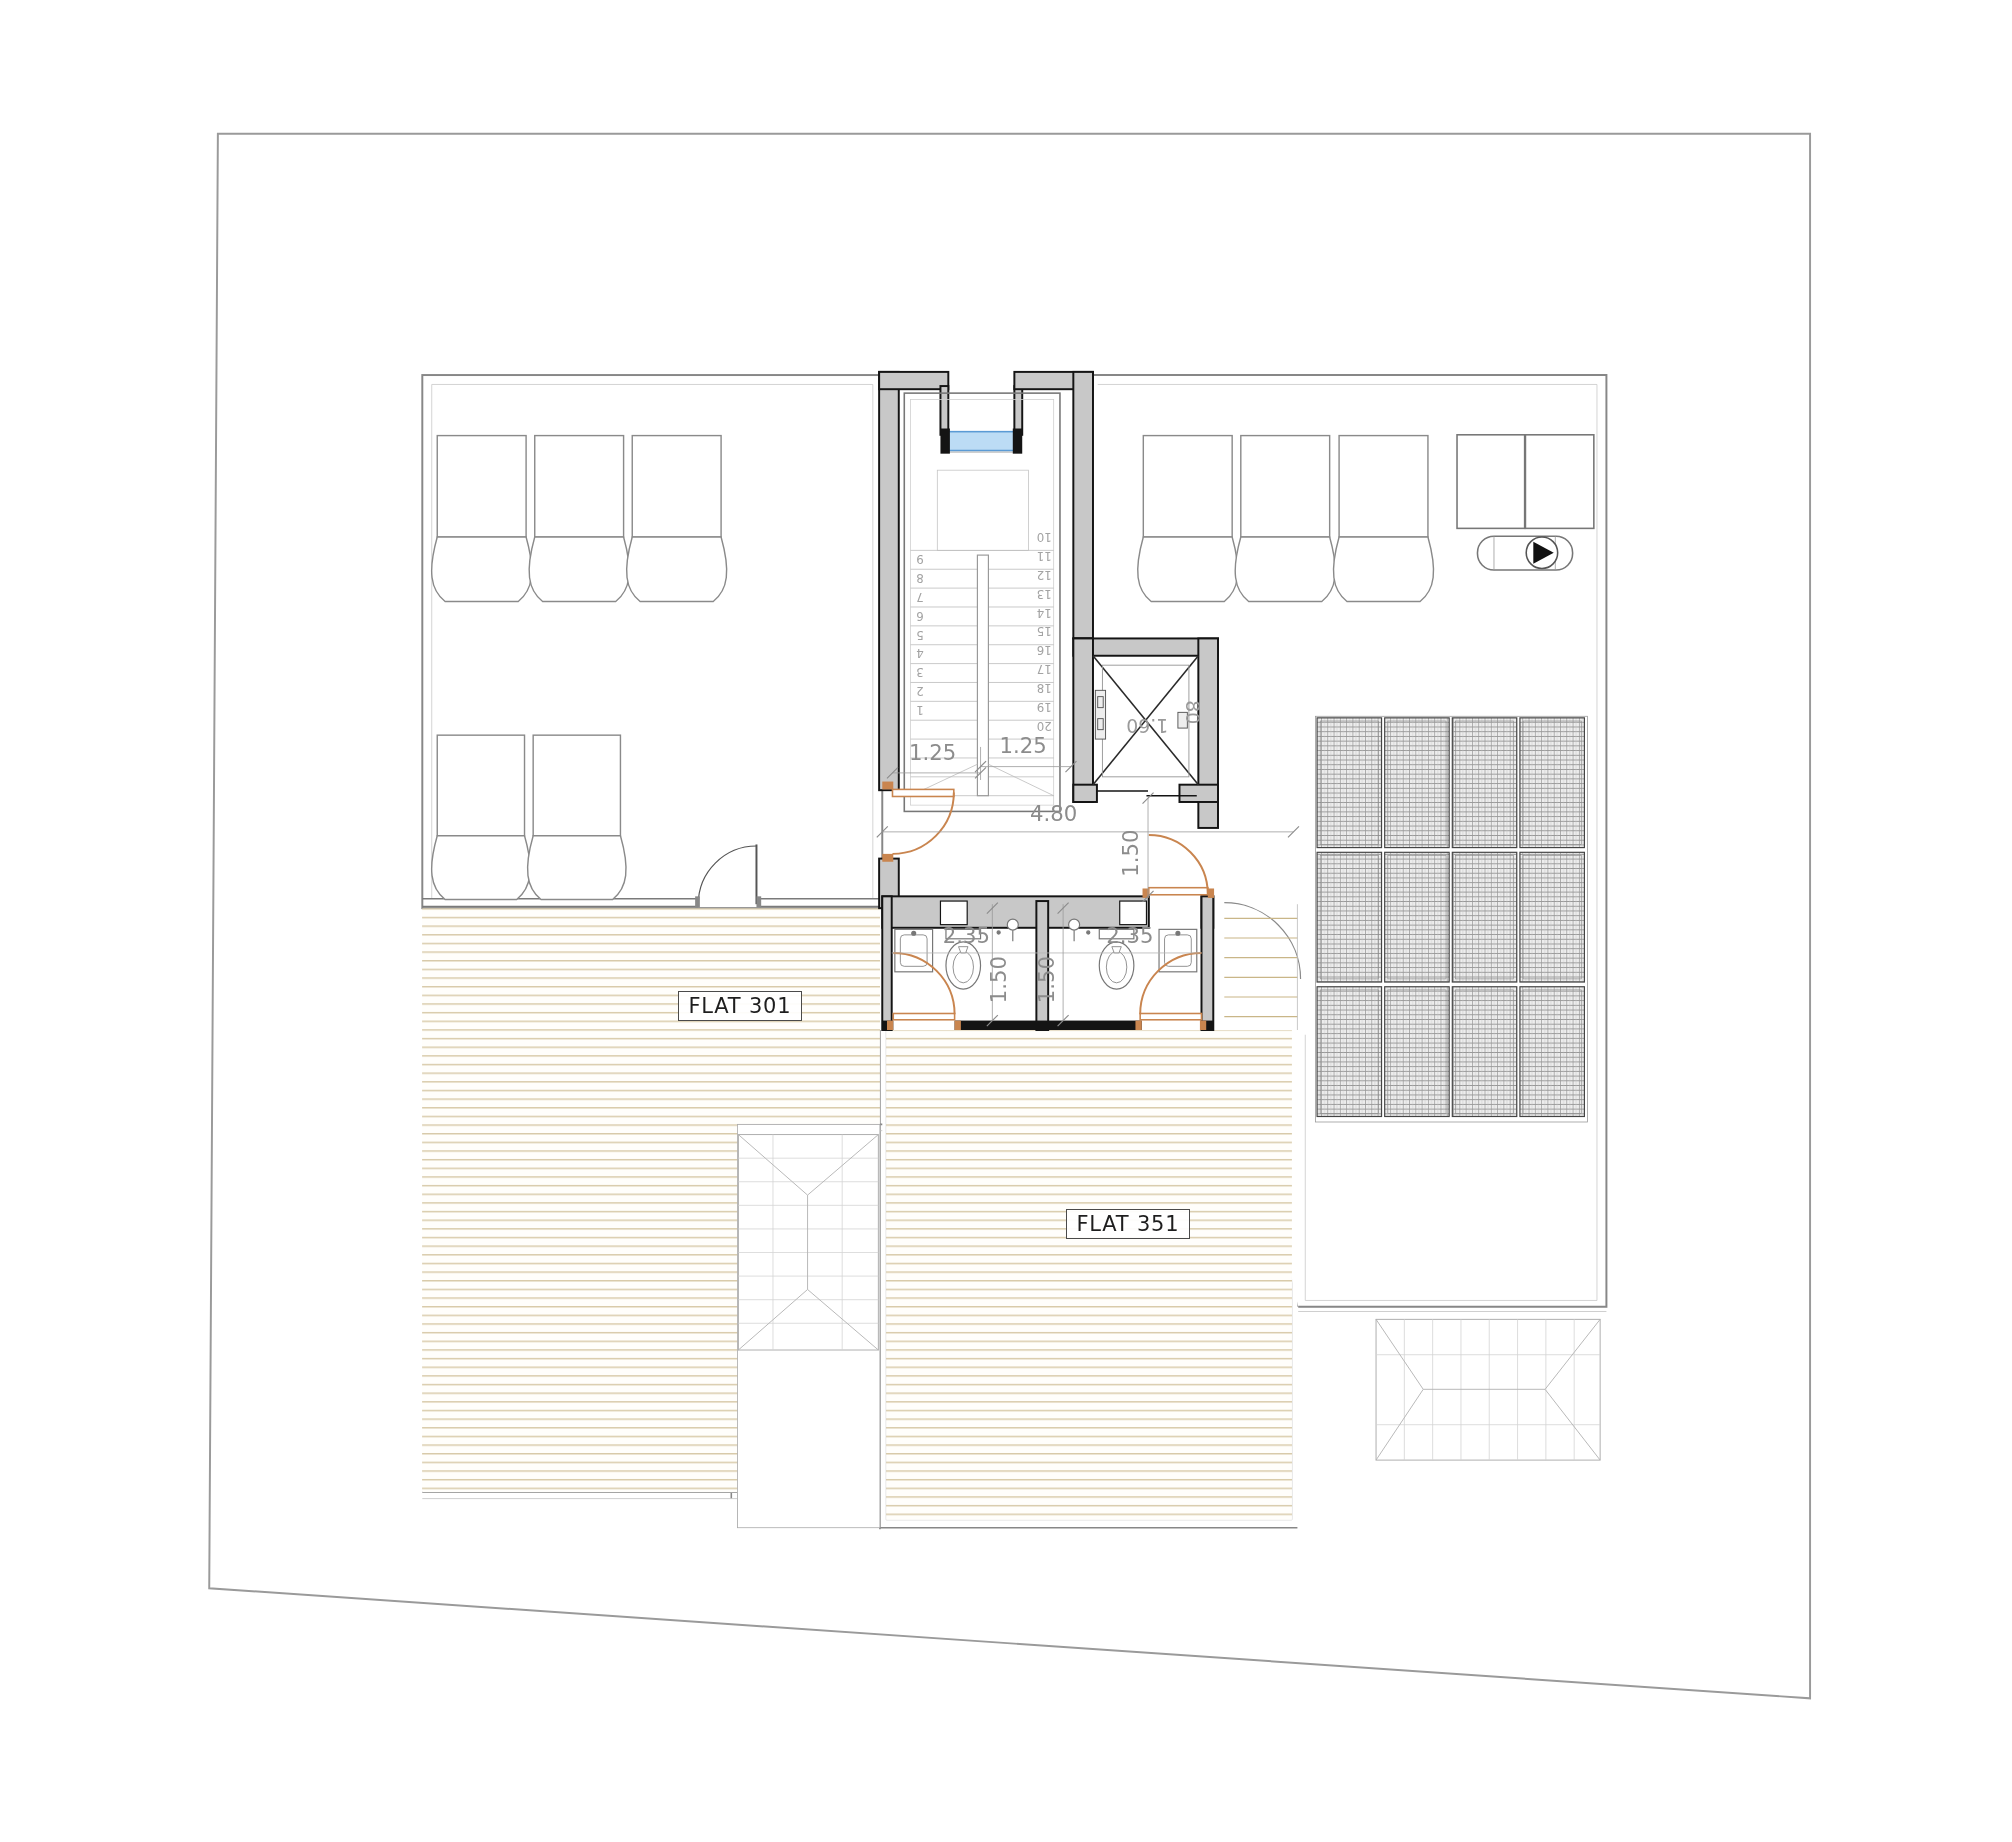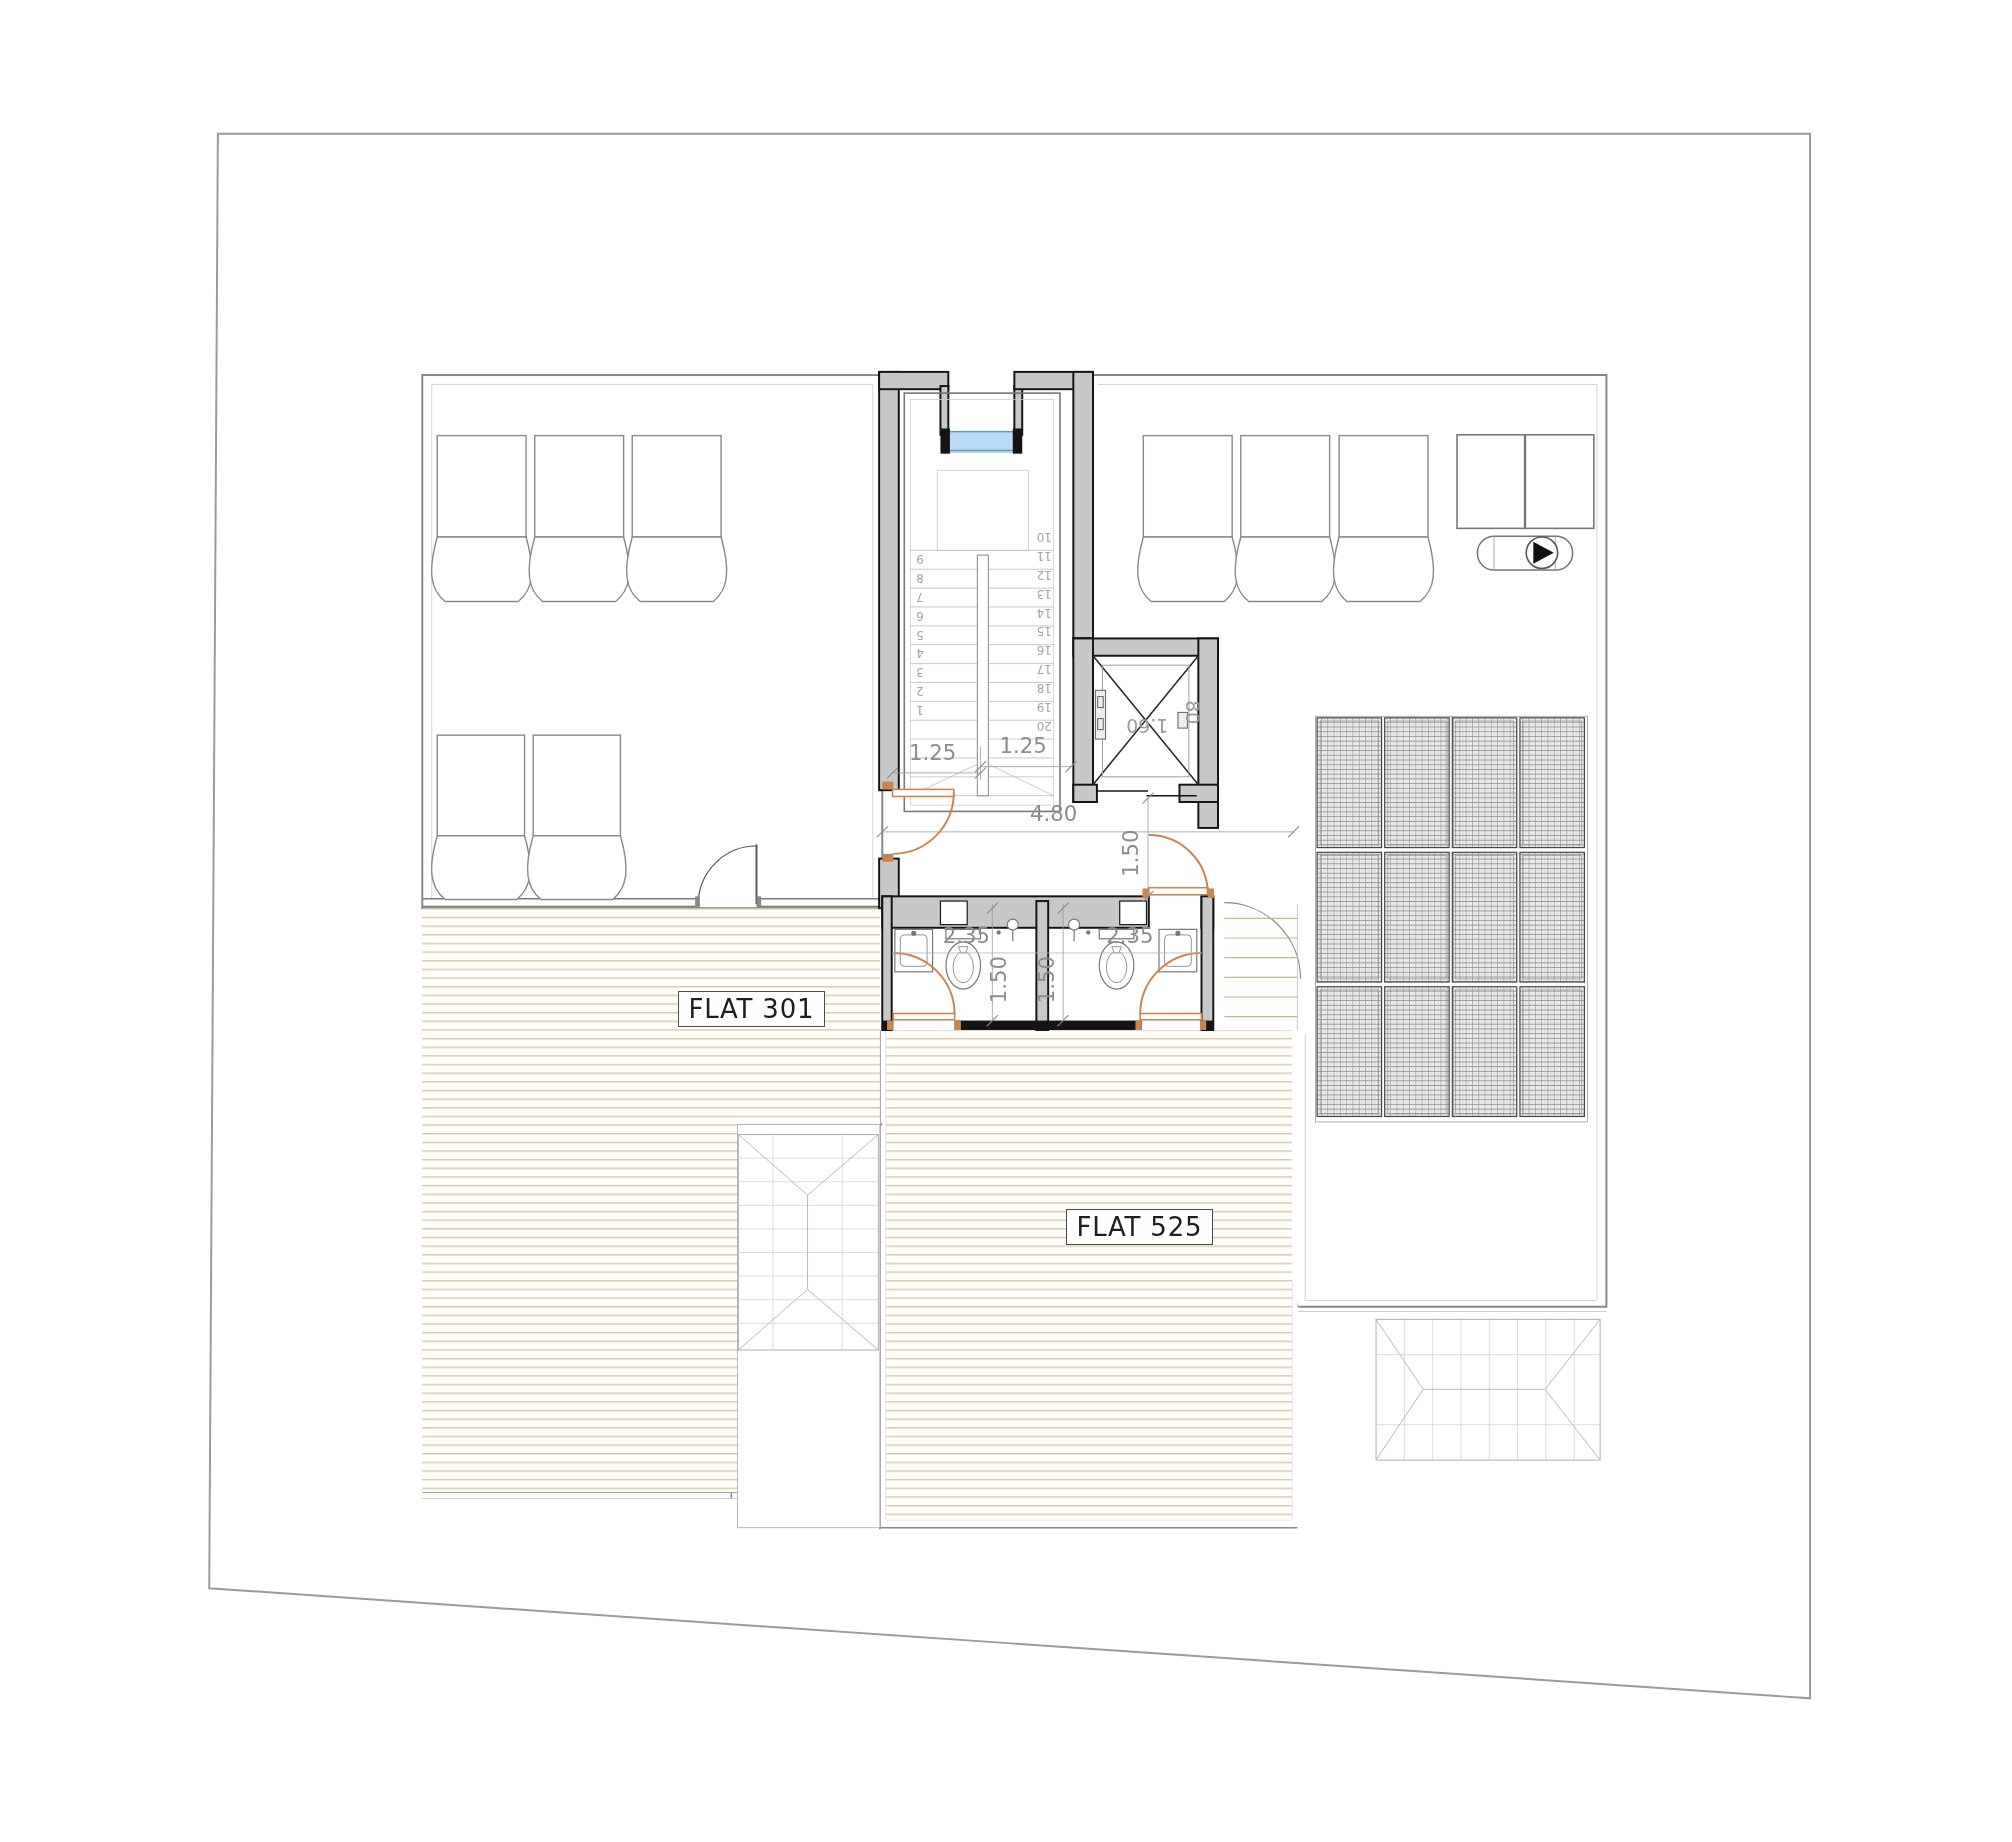--- a/index.html
+++ b/index.html
@@ -1,20 +1,20 @@
 <!DOCTYPE html>
 <html style="font-size:12.6px"><head>
 <meta charset="utf-8">
 <style>
   html,body{margin:0;padding:0;background:#fff;}
   .canvas{position:relative;width:2013px;height:1843px;background:#ffffff;
           font-family:"DejaVu Sans",sans-serif;overflow:hidden;}
   .canvas svg{position:absolute;left:0;top:0;}
   .flat-label{position:absolute;border:1.6px solid #4a4a4a;background:rgba(255,255,255,.93);
-              color:#1e1e1e;font-size:26px;letter-spacing:0.8px;padding:1.6px 9.4px;line-height:1.2;
+              color:#1e1e1e;font-size:21px;letter-spacing:0.8px;padding:1.6px 9.4px;line-height:1.2;
               font-family:"DejaVu Sans",sans-serif;}
   .dim-text{fill:#8c8c8c;font-size:27px;font-family:"DejaVu Sans",sans-serif;}
   .lift-text{fill:#9a9a9a;font-size:24px;font-family:"DejaVu Sans",sans-serif;}
   .stair-num{fill:#a3a3a3;font-size:15px;font-family:"DejaVu Sans",sans-serif;}
 </style>
 </head>
 <body>
 
 <div class="canvas">
 <svg width="2013" height="1843" viewBox="0 0 2560 2344" xmlns="http://www.w3.org/2000/svg">
@@ -416,15 +416,15 @@
         <text x="1229" y="1199" text-anchor="middle" class="dim-text">2.35</text>
         <text x="1437" y="1199" text-anchor="middle" class="dim-text">2.35</text>
         <text x="1280" y="1246" text-anchor="middle" class="dim-text" transform="rotate(-90 1280 1246)">1.50</text>
         <text x="1341" y="1246" text-anchor="middle" class="dim-text" transform="rotate(-90 1341 1246)">1.50</text>
         <text x="1459" y="915" text-anchor="middle" class="lift-text" transform="rotate(180 1459 915)">1.60</text>
         <text x="1508" y="906" text-anchor="middle" class="lift-text" transform="rotate(90 1508 906)">80</text>
       </g>
 </svg>
 
 <div class="flat-label" style="left:678px;top:991px;">FLAT 301</div>
-<div class="flat-label" style="left:1066px;top:1209px;">FLAT 525</div>
+<div class="flat-label" style="left:1066px;top:1209px;">FLAT 351</div>
 </div>
 
 
 </body></html>

